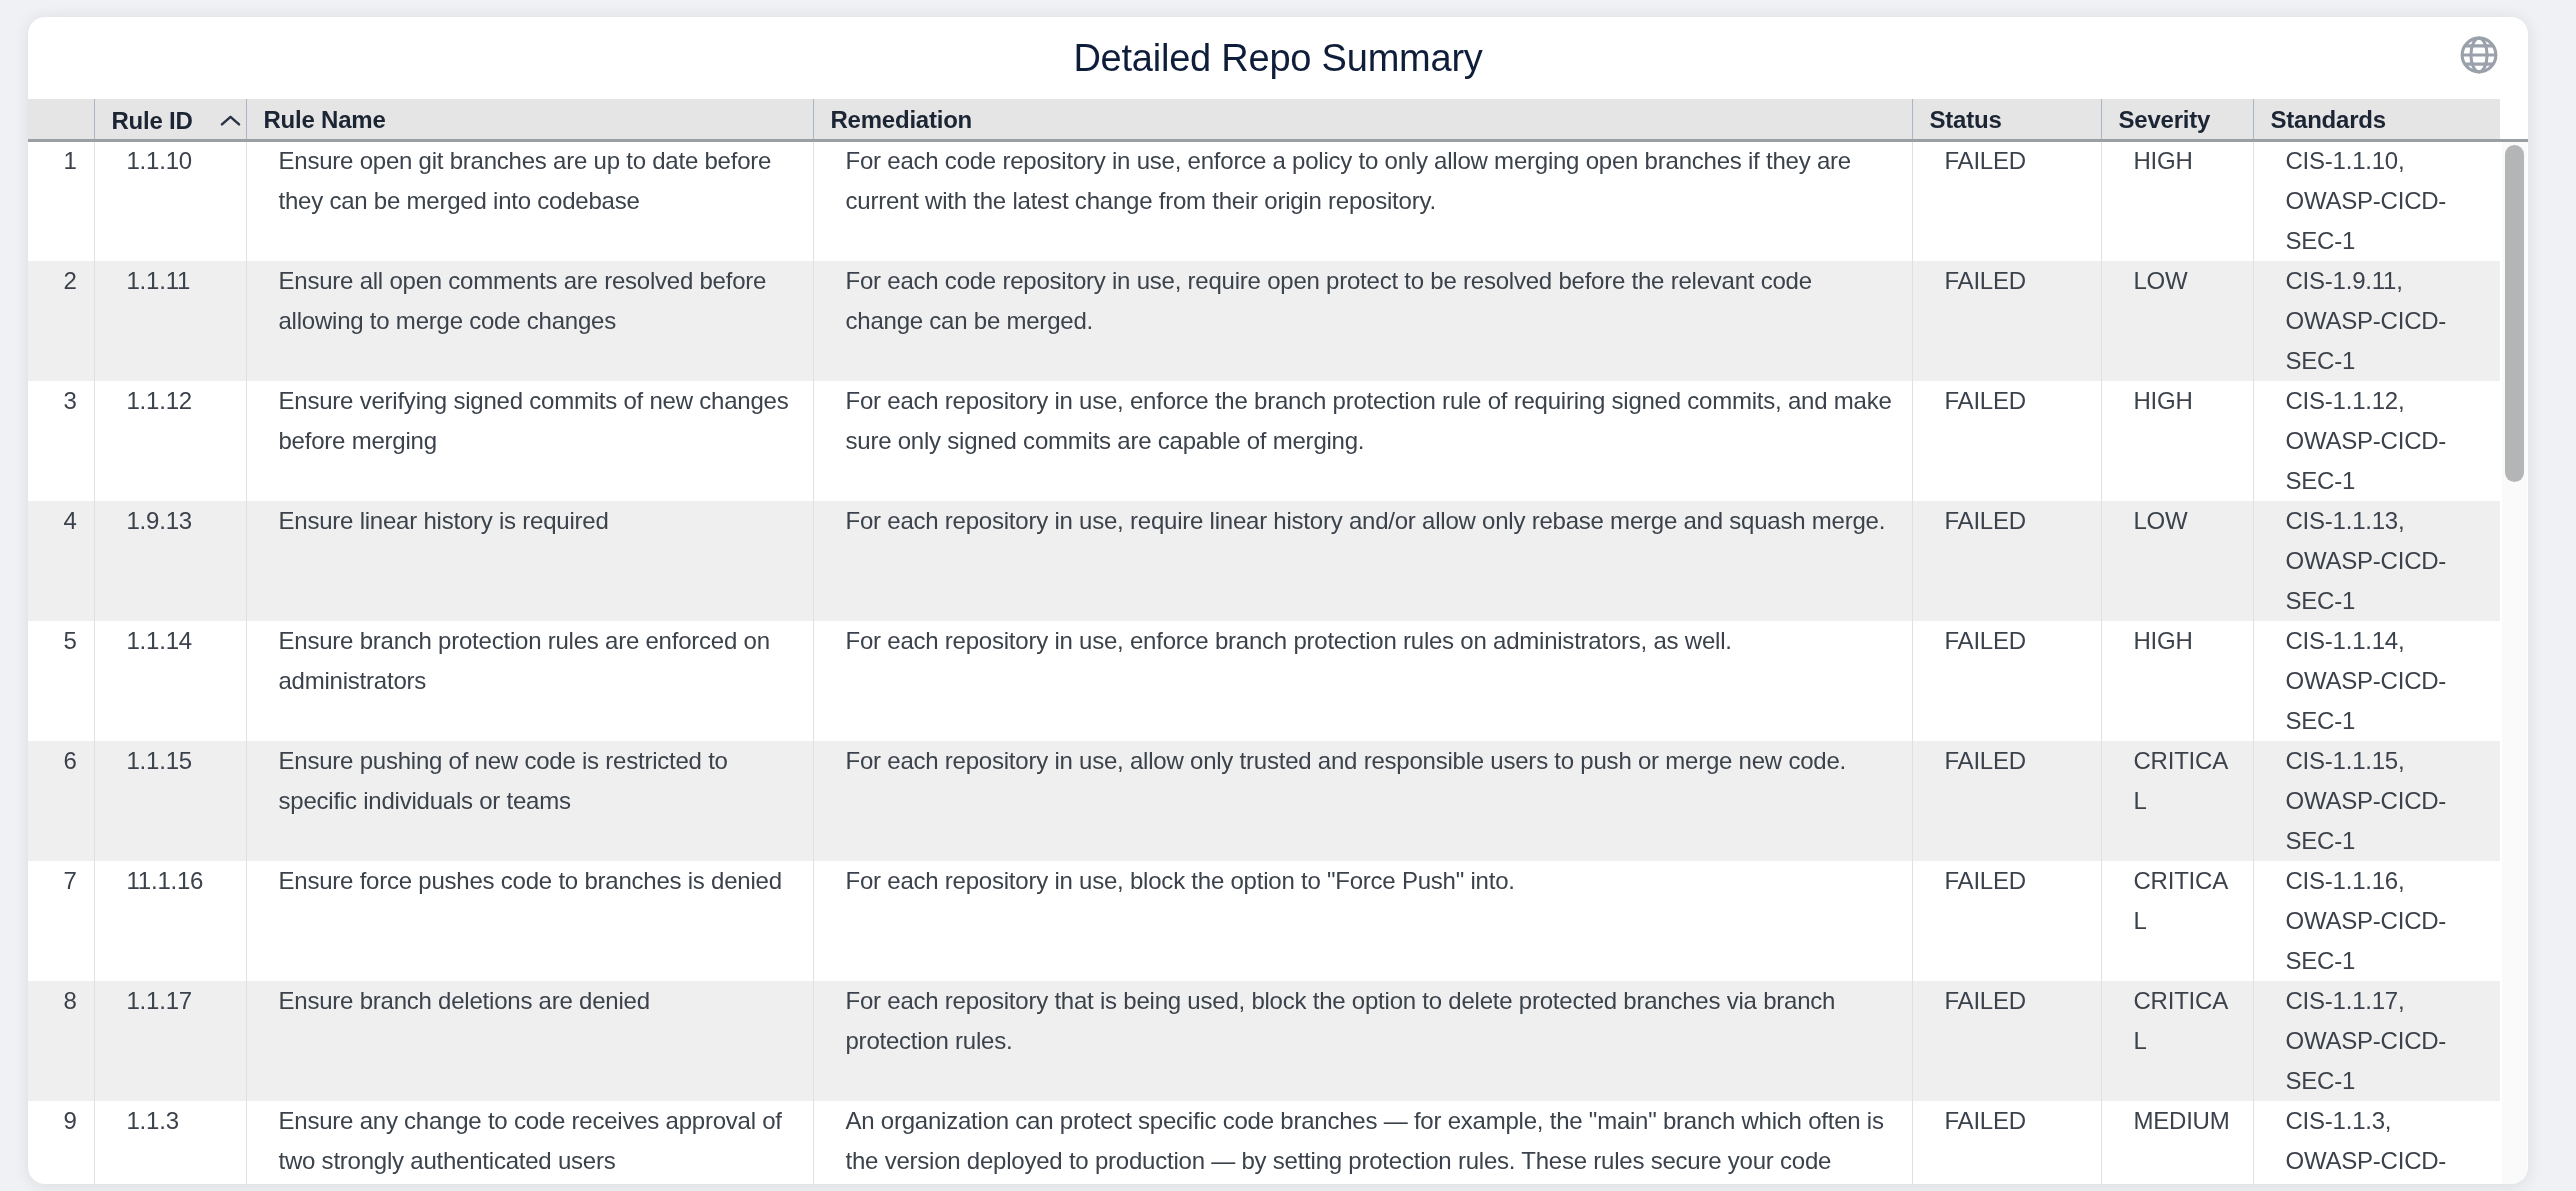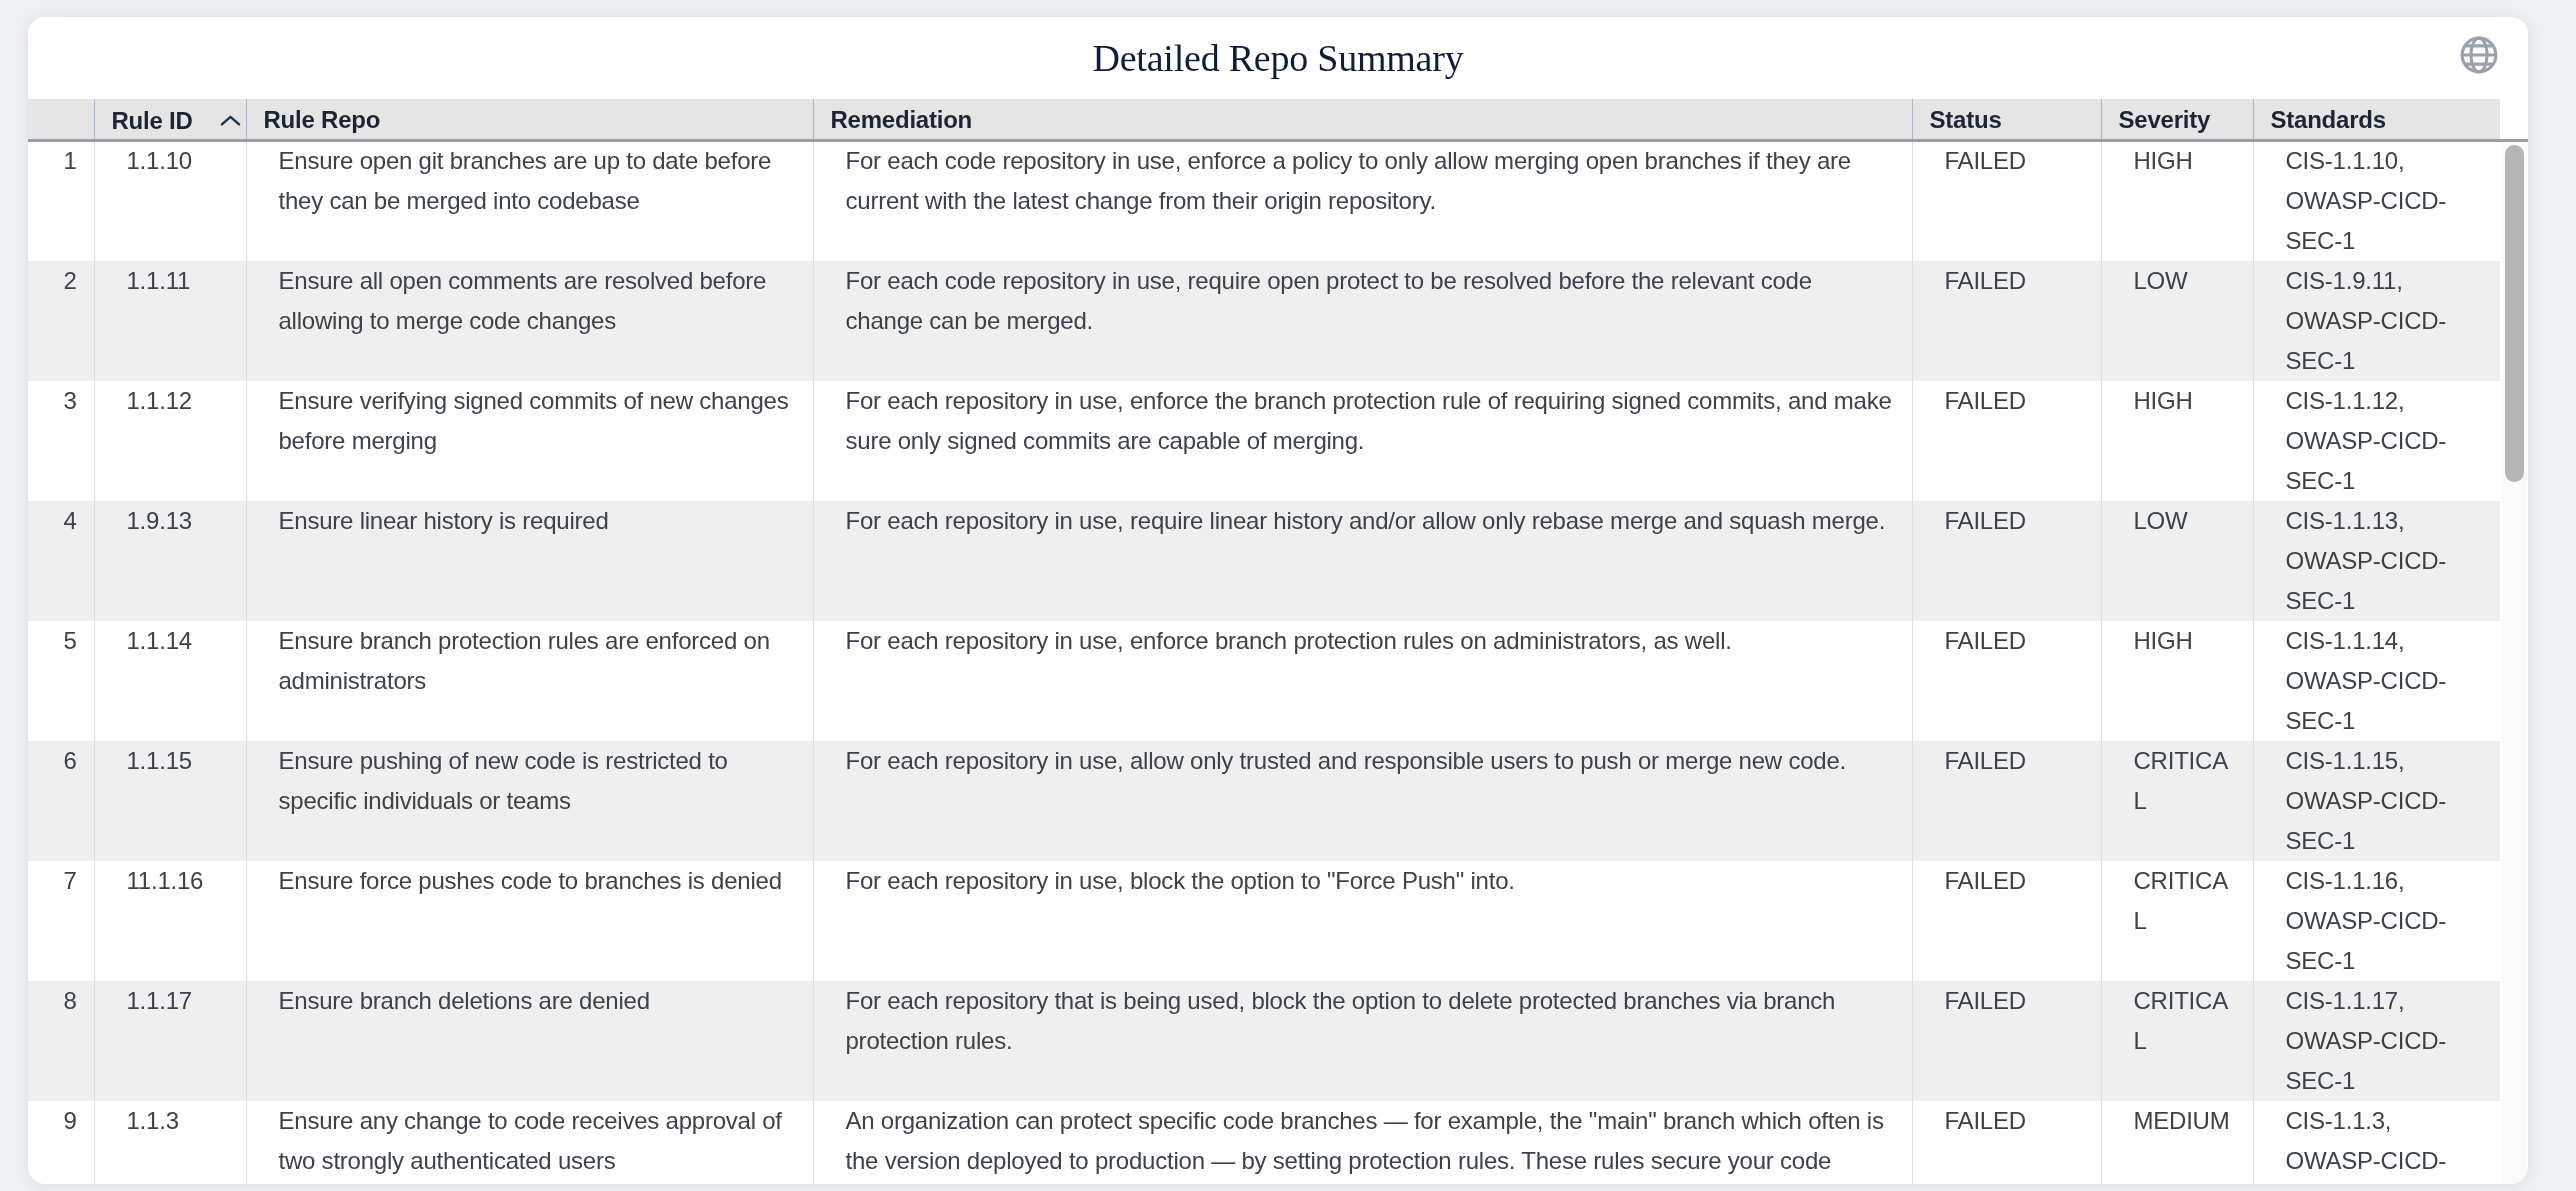--- a/index.html
+++ b/index.html
@@ -14,21 +14,21 @@
     position:absolute;left:28px;top:17px;
     width:2500px;height:1167px;
     background:#ffffff;border-radius:17px;
     box-shadow:0 1.9px 15px rgba(40,50,70,.10);
     overflow:hidden;
   }
   .card-top{position:relative;height:82px;}
   .page-title{
     text-align:center;
     font-size:38px;line-height:82px;
-    font-weight:500;color:#0e1d39;font-family:Liberation Serif, serif;
+    font-weight:500;color:#0e1d39;
   }
   .globe-btn{
     position:absolute;top:13.3px;right:24.6px;
     width:49px;height:49px;border:none;background:transparent;
     padding:0;cursor:pointer;display:flex;align-items:center;justify-content:center;
   }
   table{border-collapse:collapse;table-layout:fixed;width:2472px;}
   col.c-num{width:66px;}
   col.c-ruleid{width:152px;}
   col.c-rulename{width:567px;}
@@ -96,21 +96,21 @@
         <col class="c-standards">
     </colgroup>
     <thead>
       <tr>
         <th></th>
         <th>
           <span>Rule ID</span><span class="sort-caret"><svg width="23" height="13.3" viewBox="0 0 24 14" fill="none" stroke="#2b3442" stroke-width="2.6" stroke-linecap="round" stroke-linejoin="round">
                 <polyline points="3,11 12,3 21,11"></polyline>
               </svg></span>
         </th>
-        <th>Rule Repo</th>
+        <th>Rule Name</th>
         <th>Remediation</th>
         <th>Status</th>
         <th>Severity</th>
         <th>Standards</th>
       </tr>
     </thead>
     <tbody>
         <tr>
           <td class="c-num">1</td>
           <td class="c-ruleid">1.1.10</td>

